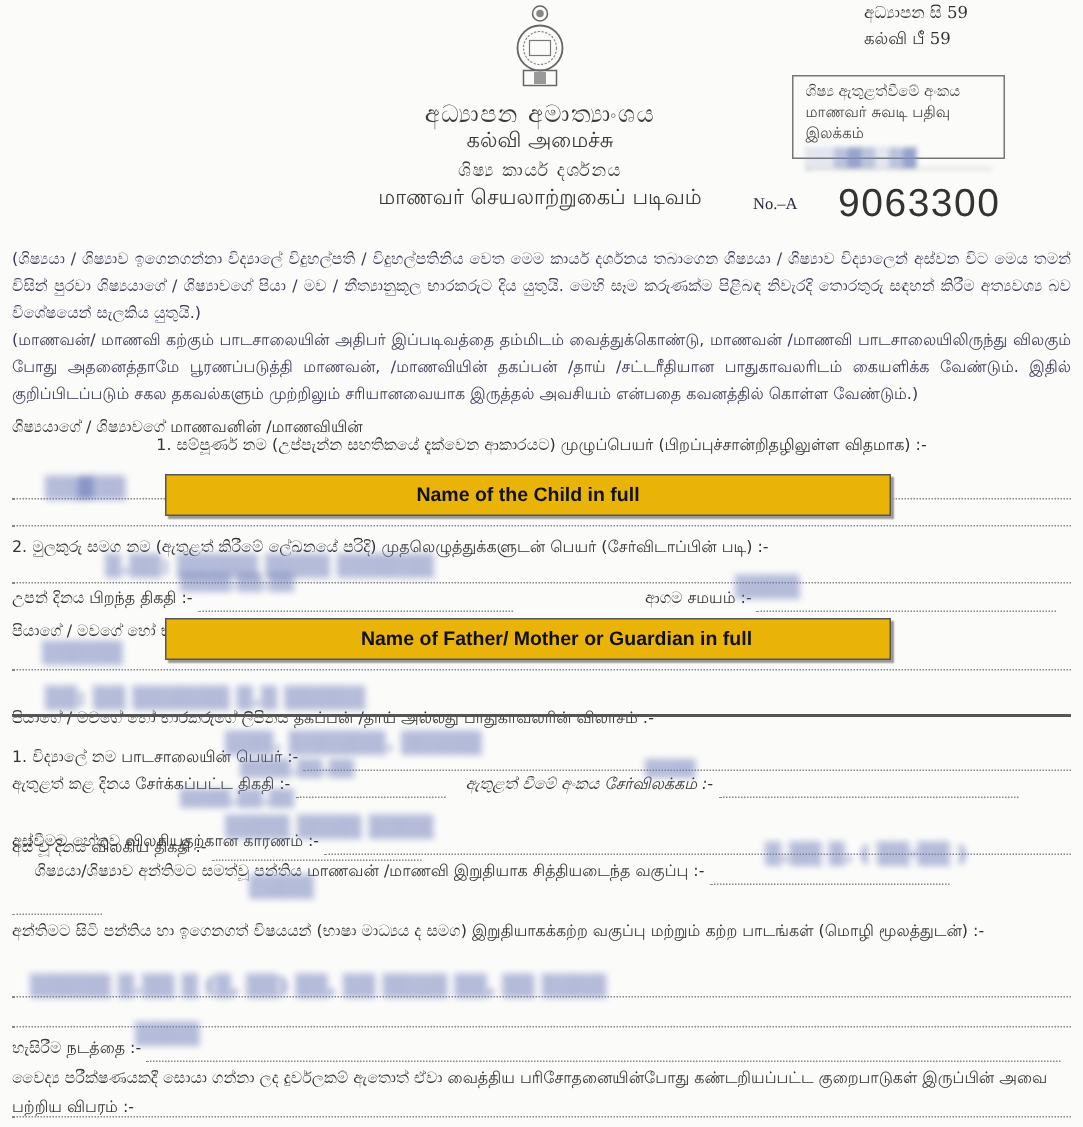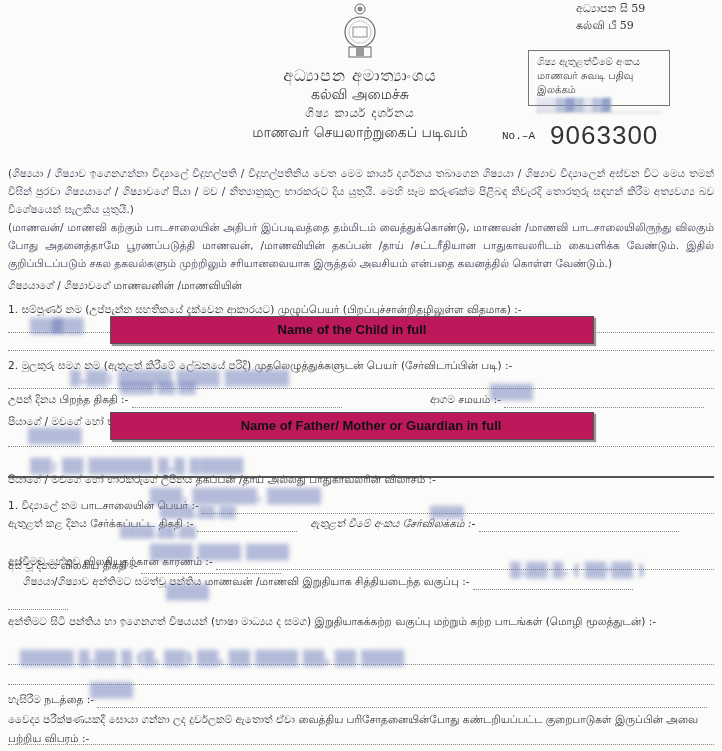--- a/index.html
+++ b/index.html
@@ -10,29 +10,29 @@
     .ref-code { left: 576px; top: 0px; font-size: 11px; line-height: 17px; color: #333; font-family: "DejaVu Serif", serif; }
     .title-block { left: 200px; top: 66px; width: 320px; text-align: center; font-family: "DejaVu Sans", sans-serif; }
     .title-block div { line-height: 19px; color: #3a3a3a; }
     .t1 { font-size: 16px; letter-spacing: 1px; }
     .t2 { font-size: 14px; }
     .t3 { font-size: 12px; letter-spacing: 1px; }
     .t4 { font-size: 14px; }
     .reg-box { left: 528px; top: 50px; width: 142px; height: 56px; border: 1px solid #777; padding: 4px 8px; font-size: 10px; line-height: 14px; color: #444; background: #fbfbfa; }
     .reg-box .val { color: #8090c0; filter: blur(1.6px); font-size: 12px; font-weight: bold; margin-top: 1px; border-bottom: 1px dotted #999; }
     .form-no { left: 502px; top: 120px; }
-    .form-no .lbl { font-size: 11px; font-family: Liberation Mono, monospace; margin-right: 10px; vertical-align: middle; }
+    .form-no .lbl { font-size: 11px; font-family: Liberation Serif, serif; margin-right: 22px; vertical-align: middle; }
     .form-no .num { font-size: 26px; letter-spacing: 1px; font-family: "Liberation Sans", sans-serif; color: #333; vertical-align: middle; }
     .intro { left: 8px; top: 164px; width: 706px; font-size: 10.6px; line-height: 18px; color: #3a3a55; text-align: justify; }
     .intro p { margin: 0; }
     .line { position: absolute; left: 8px; width: 706px; font-size: 10.6px; line-height: 18px; color: #333; white-space: nowrap; overflow: hidden; }
     .dots { border-bottom: 1px dotted #888; display: inline-block; vertical-align: bottom; height: 12px; }
     .dotline { position: absolute; left: 8px; width: 706px; height: 1px; border-bottom: 1px dotted #888; }
     .blur { position: absolute; color: #7280bb; filter: blur(2.2px); font-weight: bold; font-size: 14px; white-space: nowrap; }
-    .banner { position: absolute; background: #be185d; border: 1px solid #555; box-shadow: 2px 2px 1px #999; font-family: "Liberation Sans", sans-serif; font-weight: bold; font-size: 13px; color: #111; text-align: center; line-height: 26px; }
+    .banner { position: absolute; background: #eab308; border: 1px solid #555; box-shadow: 2px 2px 1px #999; font-family: "Liberation Sans", sans-serif; font-weight: bold; font-size: 13px; color: #111; text-align: center; line-height: 26px; }
     .hr { position: absolute; left: 8px; width: 706px; height: 2px; background: #555; top: 476px; }
   </style>
 </head>
 <body>
 
 <svg class="abs emblem" viewBox="0 0 40 58">
   <circle cx="20" cy="7" r="5" fill="none" stroke="#666" stroke-width="1"></circle>
   <circle cx="20" cy="7" r="2.5" fill="#888"></circle>
   <circle cx="20" cy="30" r="15" fill="none" stroke="#666" stroke-width="1.2"></circle>
   <circle cx="20" cy="30" r="11" fill="none" stroke="#888" stroke-width="0.8" stroke-dasharray="1.5 1"></circle>
@@ -64,21 +64,21 @@
   <span class="num">9063300</span>
 </div>
 
 <div class="abs intro">
   <p>(ශිෂ්‍යයා / ශිෂ්‍යාව ඉගෙනගන්නා විද්‍යාලේ විදුහල්පති / විදුහල්පතිනිය වෙත මෙම කාර්ය දර්ශනය තබාගෙන ශිෂ්‍යයා / ශිෂ්‍යාව විද්‍යාලෙන් අස්වන විට මෙය තමන් විසින් පුරවා ශිෂ්‍යයාගේ / ශිෂ්‍යාවගේ පියා / මව / නීත්‍යානුකූල භාරකරුට දිය යුතුයි. මෙහි සෑම කරුණක්ම පිළිබඳ නිවැරදි තොරතුරු සඳහන් කිරීම අත්‍යවශ්‍ය බව විශේෂයෙන් සැලකිය යුතුයි.)</p>
   <p>(மாணவன்/ மாணவி கற்கும் பாடசாலையின் அதிபர் இப்படிவத்தை தம்மிடம் வைத்துக்கொண்டு, மாணவன் /மாணவி பாடசாலையிலிருந்து விலகும் போது அதனைத்தாமே பூரணப்படுத்தி மாணவன், /மாணவியின் தகப்பன் /தாய் /சட்டரீதியான பாதுகாவலரிடம் கையளிக்க வேண்டும். இதில் குறிப்பிடப்படும் சகல தகவல்களும் முற்றிலும் சரியானவையாக இருத்தல் அவசியம் என்பதை கவனத்தில் கொள்ள வேண்டும்.)</p>
 </div>
 
 <div class="line" style="top:276px;">ශිෂ්‍යයාගේ / ශිෂ්‍යාවගේ மாணவனின் /மாணவியின்</div>
 
-<div class="line" style="top:300px;">1. සම්පූර්ණ නම (උප්පැන්න සහතිකයේ දැක්වෙන ආකාරයට) முழுப்பெயர் (பிறப்புச்சான்றிதழிலுள்ள விதமாக) :-</div>
+<div class="line" style="top:288px;text-align:center;">1. සම්පූර්ණ නම (උප්පැන්න සහතිකයේ දැක්වෙන ආකාරයට) முழுப்பெயர் (பிறப்புச்சான்றிதழிலுள்ள விதமாக) :-</div>
 <div class="dotline" style="top:332px;"></div>
 <div class="dotline" style="top:350px;"></div>
 <div class="blur" style="left:30px; top:318px;">▒▒▓▒▒</div>
 <div class="banner" style="left:110px; top:316px; width:484px; height:28px;">Name of the Child in full</div>
 
 <div class="line" style="top:356px;">2. මුලකුරු සමග නම (ඇතුළත් කිරීමේ ලේඛනයේ පරිදි) முதலெழுத்துக்களுடன் பெயர் (சேர்விடாப்பின் படி) :-</div>
 <div class="dotline" style="top:388px;"></div>
 <div class="blur" style="left:70px; top:370px;">▒.▒▒: ▒▒▒▒▒  ▒▒▒▒  ▒▒▒▒▒▒</div>
 
 <div class="line" style="top:390px;">

